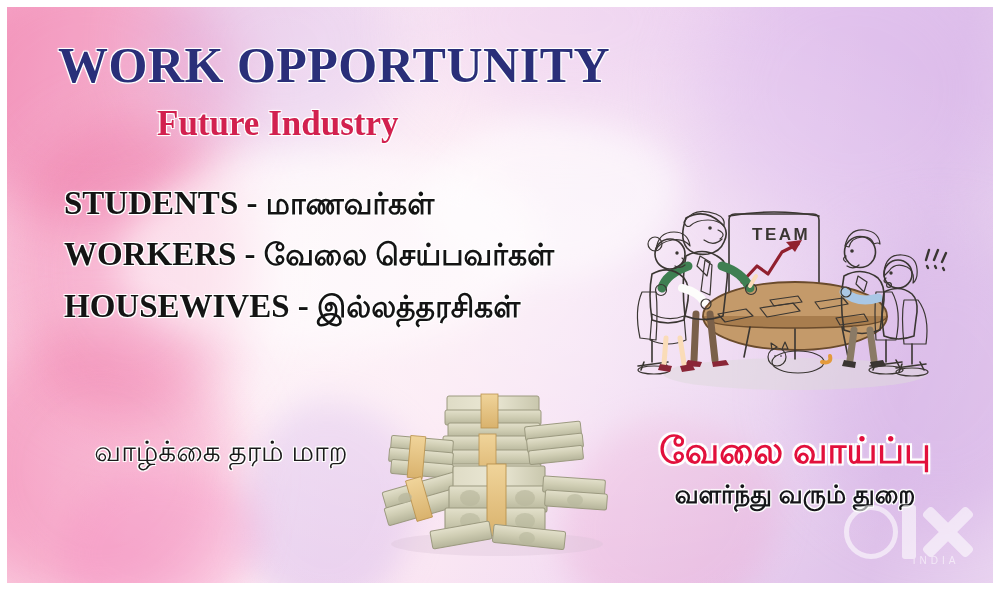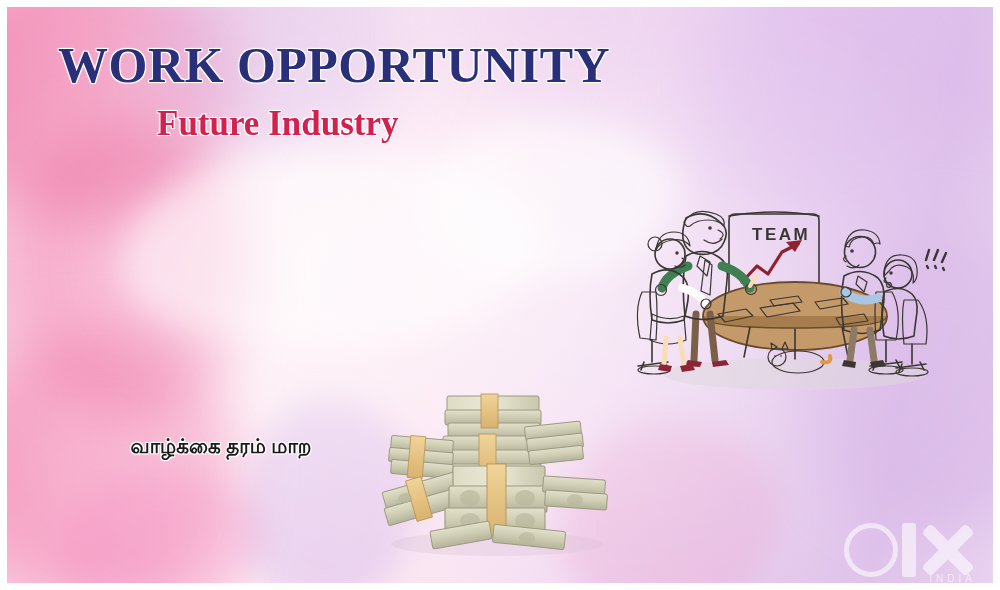--- a/index.html
+++ b/index.html
@@ -73,22 +73,22 @@
     text-shadow:0 0 3px #fff,1px 1px 0 #fff,-1px 1px 0 #fff,1px -1px 0 #fff,-1px -1px 0 #fff;
   }
   .role-line .tamil{font-family:"Liberation Sans",sans-serif;font-weight:bold;font-size:30px;}
 
   .tagline{
     position:absolute;left:56px;top:432px;width:330px;
     text-align:center;z-index:12;
   }
   .tagline div{
     font-family:"Liberation Sans",sans-serif;
-    font-weight:bold;
-    font-size:20px;
+    font-weight:normal;
+    font-size:28px;
     color:#1a1a1a;
     line-height:1.42;
     white-space:nowrap;
     text-shadow:0 0 3px #fff,1px 1px 0 #fff,-1px 1px 0 #fff,1px -1px 0 #fff,-1px -1px 0 #fff;
   }
 
   .cta{position:absolute;left:630px;top:430px;width:330px;text-align:center;z-index:12;}
   .cta-main{
     font-family:"Liberation Sans",sans-serif;
     font-weight:bold;font-size:36px;
@@ -108,24 +108,24 @@
   
   .illus{position:absolute;left:630px;top:196px;width:330px;height:200px;z-index:10;text-align:center;}
   .illus svg{display:block;width:100%;height:100%;}
 
   
   .money{position:absolute;left:375px;top:378px;width:245px;height:180px;z-index:11;}
   .money svg{display:block;width:100%;height:100%;}
 
   
   .watermark{
-    position:absolute;right:24px;bottom:6px;
+    position:absolute;right:24px;bottom:24px;
     z-index:20;
     opacity:.58;
-    text-align:right;
+    text-align:center;
     pointer-events:none;
   }
   .wm-row{display:flex;align-items:center;gap:4px;}
   .wm-o{
     width:54px;height:54px;border-radius:50%;
     border:5px solid #ffffff;box-sizing:border-box;
   }
   .wm-l{
     width:14px;height:54px;background:#ffffff;border-radius:3px;
   }
@@ -162,26 +162,42 @@
       <div class="streak" style="left:60px;top:470px;width:200px;height:150px;background:#f58cc0;opacity:.34;"></div>
       <div class="streak" style="left:420px;top:120px;width:260px;height:160px;background:#ffffff;opacity:.55;"></div>
       <div class="streak" style="left:120px;top:150px;width:420px;height:200px;background:#ffffff;opacity:.50;"></div>
     </div>
     <div class="vignette"></div>
   </div>
 
   <div class="headline">WORK OPPORTUNITY</div>
   <div class="subhead">Future Industry</div>
 
+  <div class="roles">
+    <div class="role-line">
+      <span>STUDENTS -</span>
+      <span class="tamil">மாணவர்கள்</span>
+    </div>
+    <div class="role-line">
+      <span>WORKERS -</span>
+      <span class="tamil">வேலை செய்பவர்கள்</span>
+    </div>
+    <div class="role-line">
+      <span>HOUSEWIVES -</span>
+      <span class="tamil">இல்லத்தரசிகள்</span>
+    </div>
+  </div>
 
   <div class="tagline">
     <div>வாழ்க்கை தரம் மாற</div>
   </div>
 
   <div class="cta">
+    <div class="cta-main">வேலை வாய்ப்பு</div>
+    <div class="cta-sub">வளர்ந்து வரும் துறை</div>
   </div>
 
   <div class="illus">
     <svg viewBox="0 0 330 200" xmlns="http://www.w3.org/2000/svg">
       <defs>
         <style>
           .ln{fill:none;stroke:#3a3632;stroke-width:1.6;stroke-linecap:round;stroke-linejoin:round;}
           .lnt{fill:none;stroke:#3a3632;stroke-width:1.2;stroke-linecap:round;stroke-linejoin:round;}
           .hand{font-family:"Liberation Sans",sans-serif;font-weight:bold;fill:#3a3632;}
         </style>

